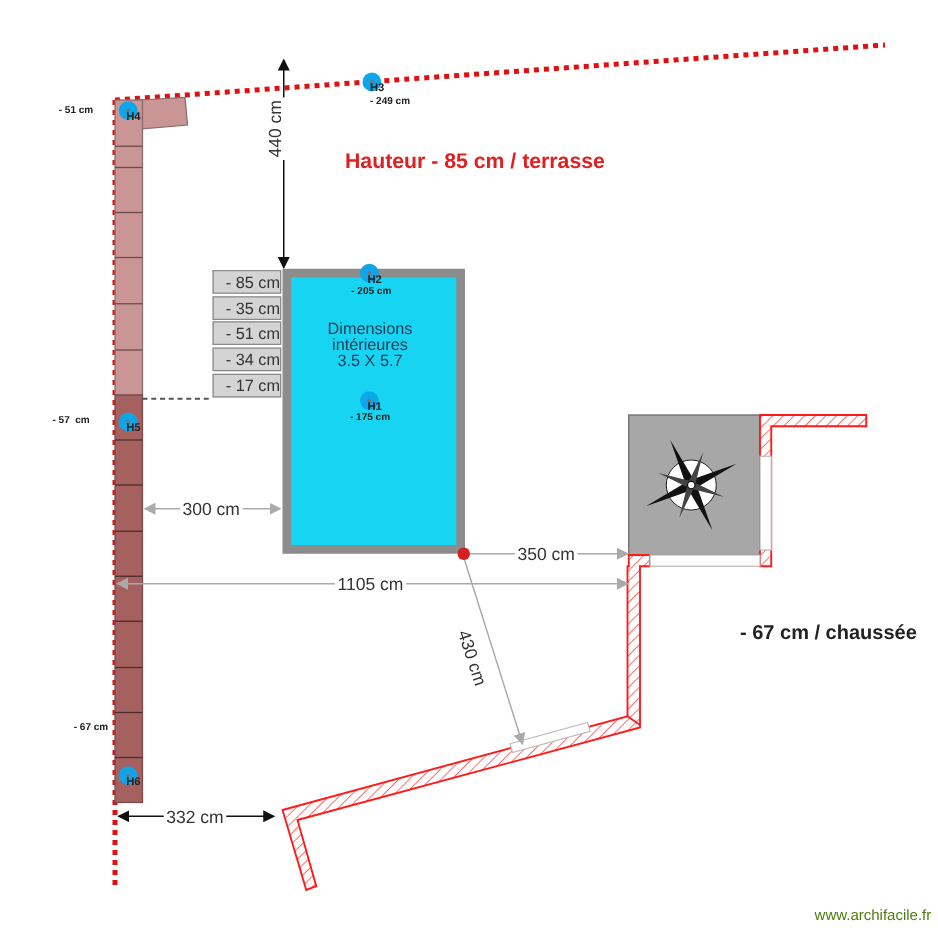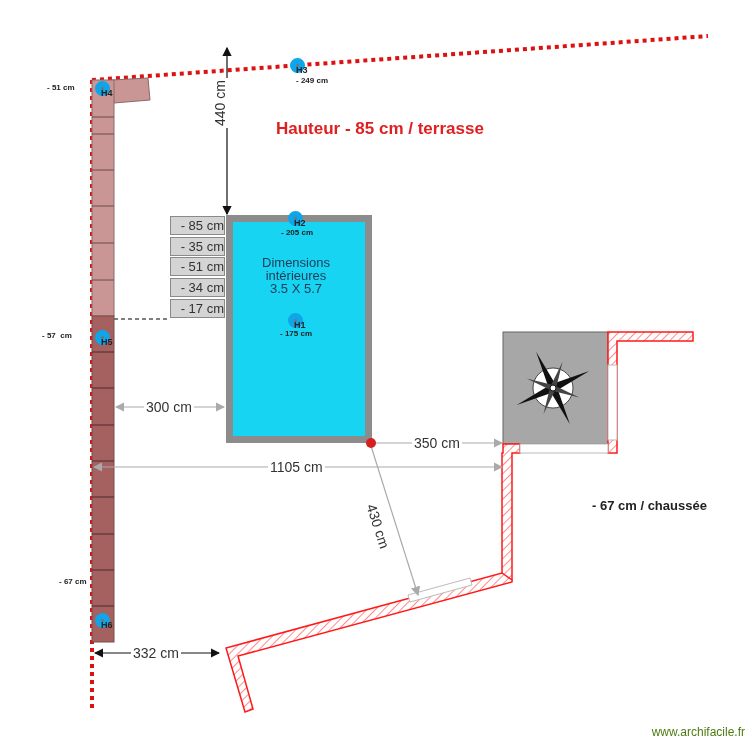--- a/index.html
+++ b/index.html
@@ -129,15 +129,15 @@
 <div class="marker" style="left:95px;top:577px;margin-top:36px;">H6</div>
 <div class="lbl small-lbl" style="left:49px;top:577px;font-size:8px;margin-left:10px;">- 67 cm</div>
 
 <div class="dim" style="left:212px;top:128px;transform:rotate(-90deg);transform-origin:left top;">440 cm</div>
 <div class="dim" style="left:144px;top:399px;">300 cm</div>
 <div class="dim" style="left:412px;top:435px;">350 cm</div>
 <div class="dim" style="left:268px;top:459px;">1105 cm</div>
 <div class="dim" style="left:378px;top:500px;transform:rotate(72deg);transform-origin:left top;background:transparent;">430 cm</div>
 <div class="dim" style="left:131px;top:645px;">332 cm</div>
 
-<div class="lbl" style="left:592px;top:498px;font-size:13px;font-weight:bold;color:#222;">- 67 cm / chaussée</div>
+<div class="lbl" style="left:592px;top:498px;font-size:16px;font-weight:bold;color:#222;">- 67 cm / chaussée</div>
 
 <div class="footer">www.archifacile.fr</div>
 
 </body></html>

